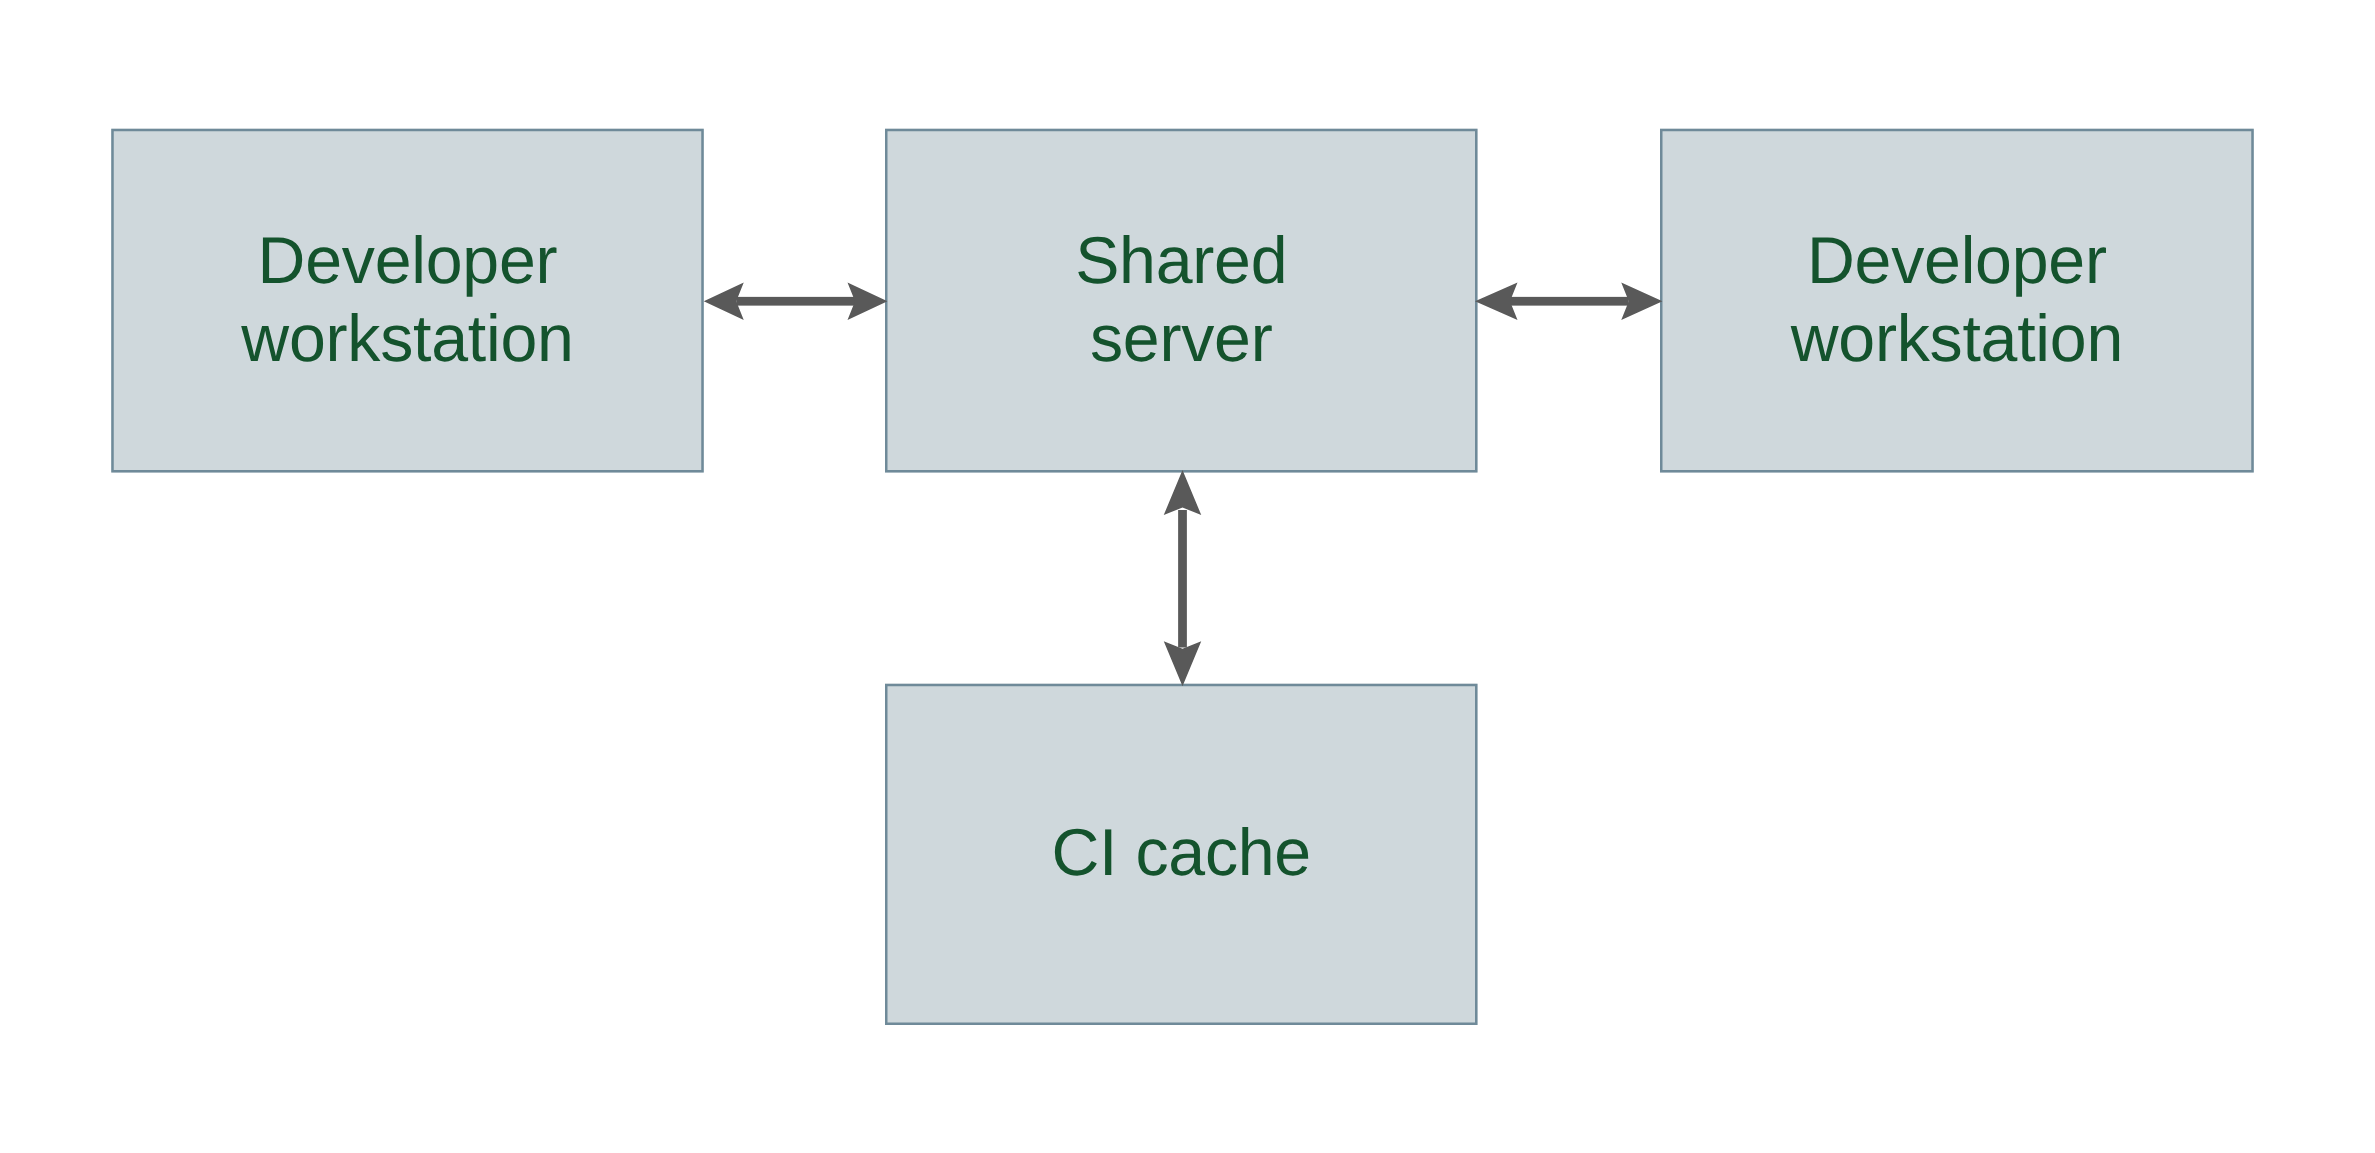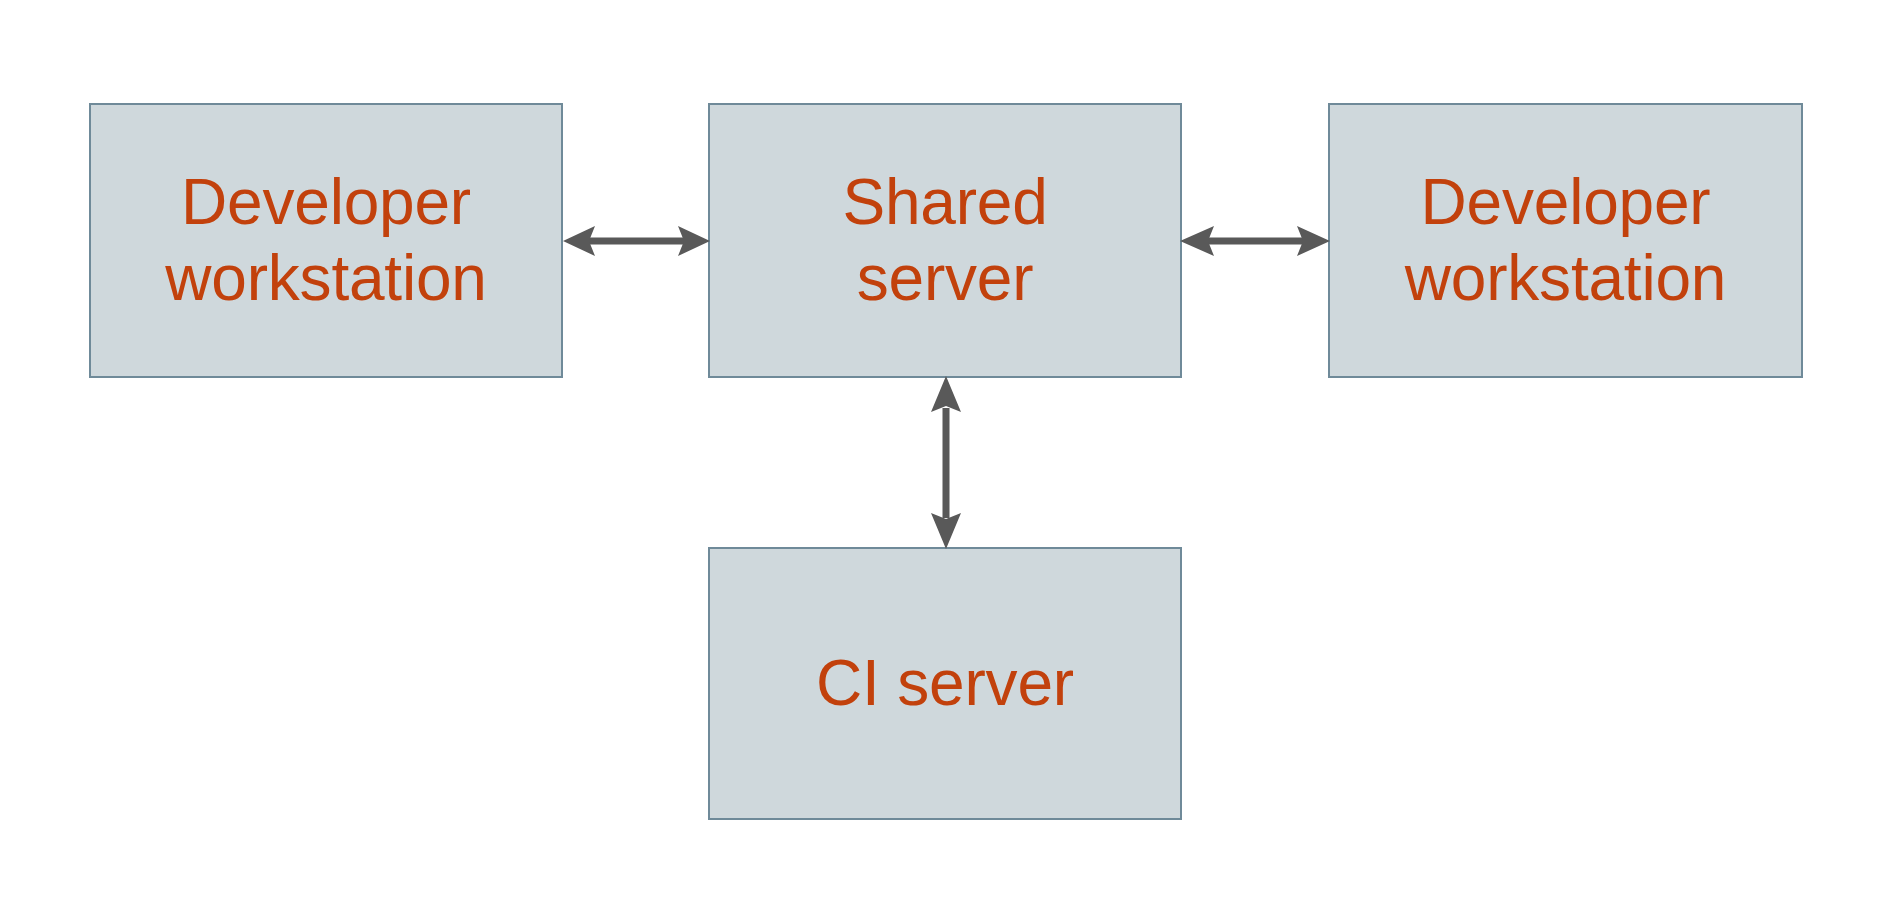--- a/index.html
+++ b/index.html
@@ -22,23 +22,23 @@
     position: absolute;
     box-sizing: border-box;
     background: #cfd8dc;
     border: 2px solid #6f8a99;
     display: flex;
     align-items: center;
     justify-content: center;
     text-align: center;
   }
   .node-label {
-    font-size: 64px;
+    font-size: 53px;
     line-height: 1.18;
-    color: #c2410c;
+    color: #14532d;
     font-weight: 400;
     letter-spacing: -0.2px;
     white-space: pre-line;
     padding: 0 10px;
   }
 
   #node-dev-left   { left: 89px;   top: 103px; width: 474px; height: 275px; }
   #node-cache      { left: 708px;  top: 103px; width: 474px; height: 275px; }
   #node-dev-right  { left: 1328px; top: 103px; width: 475px; height: 275px; }
   #node-ci         { left: 708px;  top: 547px; width: 474px; height: 273px; }
@@ -66,21 +66,21 @@
     <span class="node-label">Shared
 server</span>
   </div>
 
   <div class="node" id="node-dev-right">
     <span class="node-label">Developer
 workstation</span>
   </div>
 
   <div class="node" id="node-ci">
-    <span class="node-label">CI server</span>
+    <span class="node-label">CI cache</span>
   </div>
 
   <svg class="edge" id="edge-left-cache" viewBox="0 0 147 62" width="147" height="62">
     <g fill="#595959" stroke="none">
       <rect x="26" y="27.5" width="95" height="7"></rect>
       <path d="M0 31 L32 16 L26 31 L32 46 Z"></path>
       <path d="M147 31 L115 16 L121 31 L115 46 Z"></path>
     </g>
   </svg>
 

